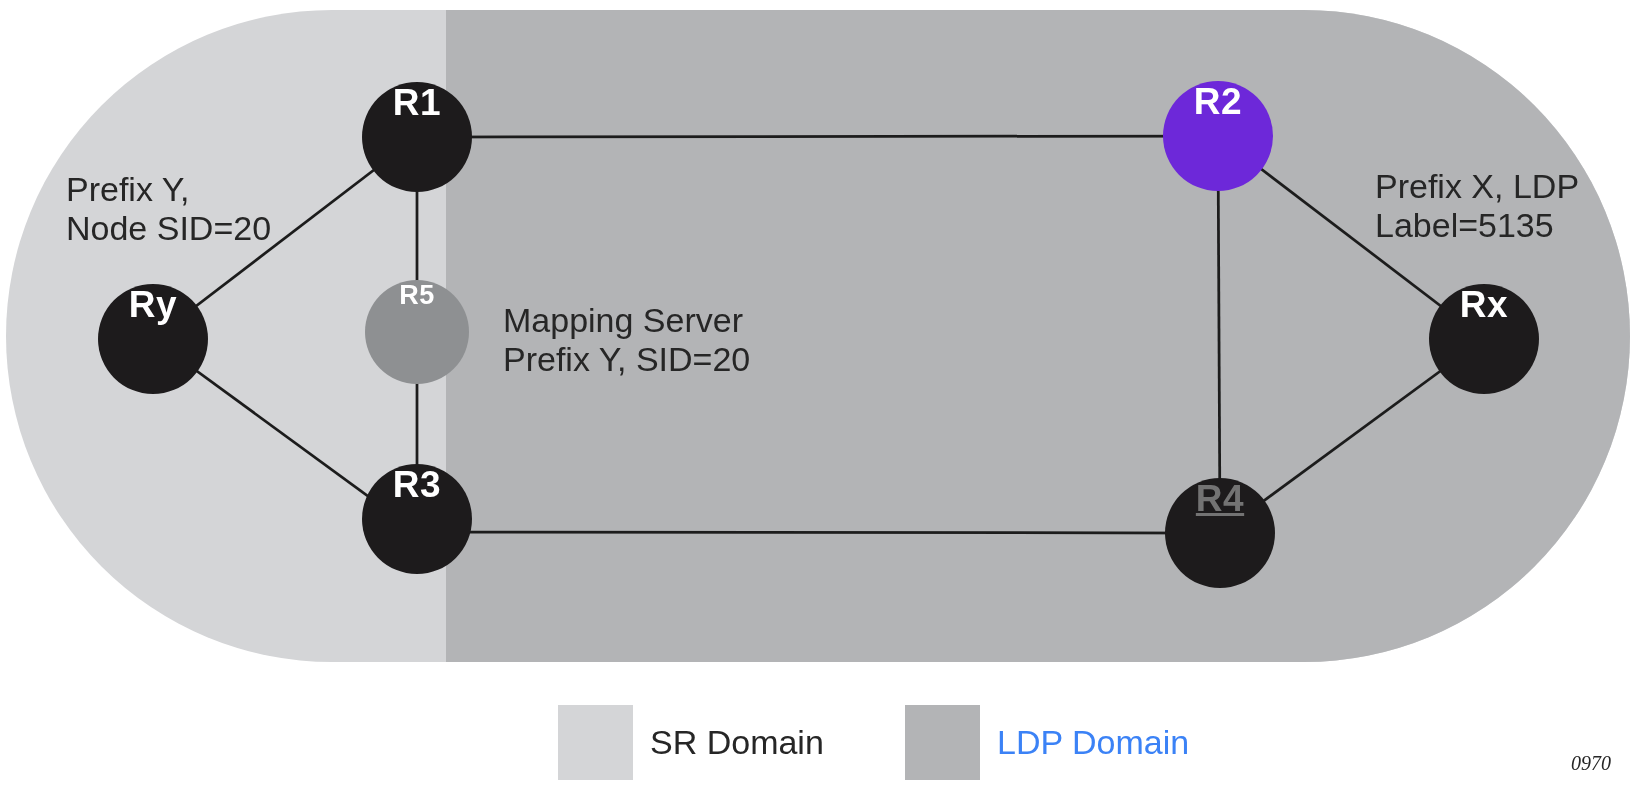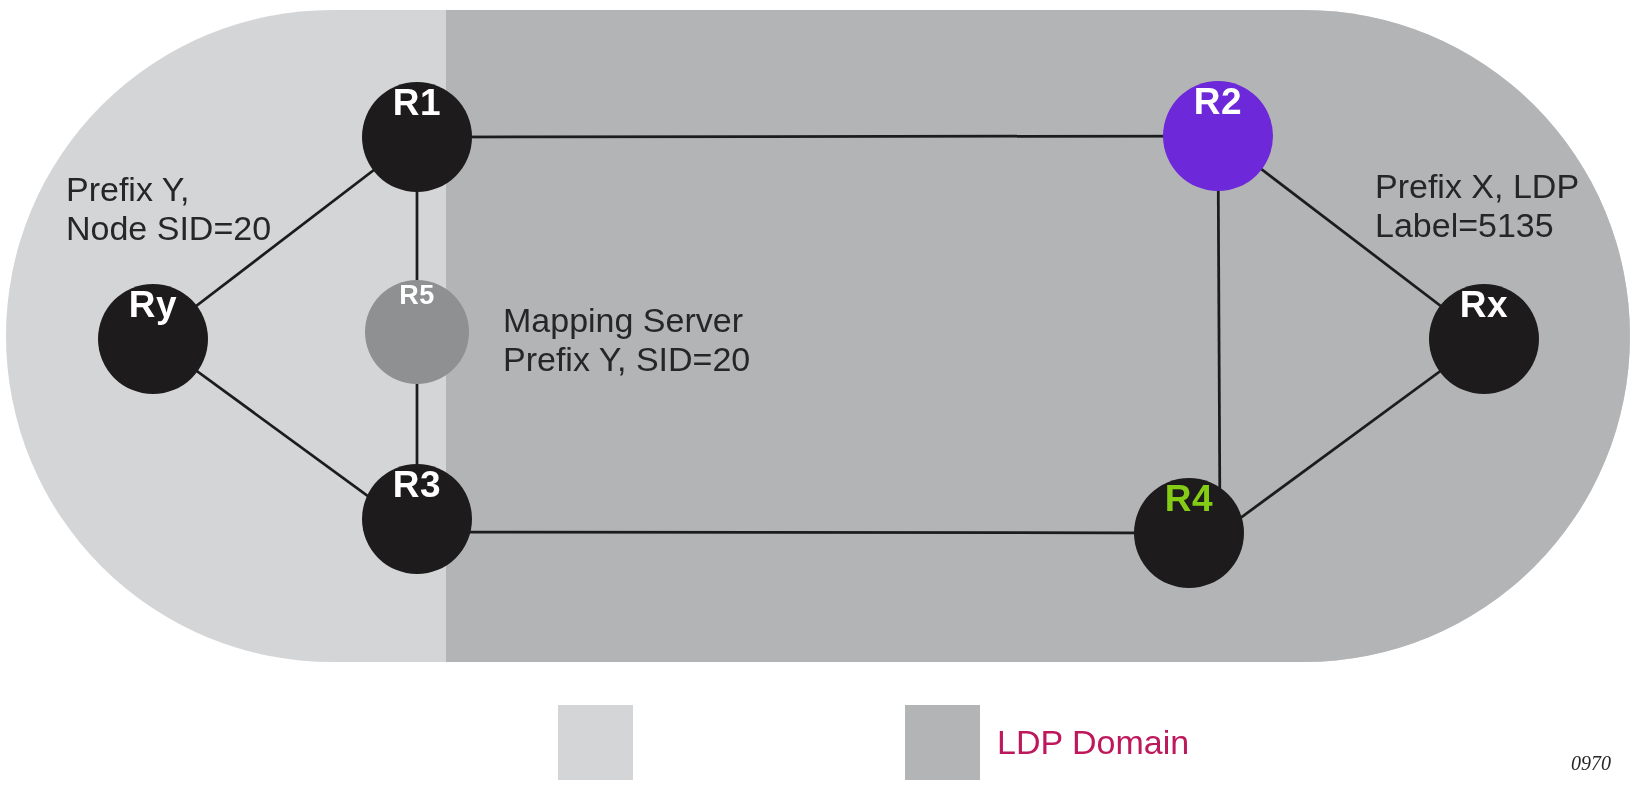--- a/index.html
+++ b/index.html
@@ -102,41 +102,42 @@
   <div id="nodes-layer">
       <div class="node" style="left: 362px; top: 82px; width: 110px; height: 110px; background: rgb(29, 27, 28); color: rgb(255, 255, 255);">
         <span>R1</span>
       </div>
       <div class="node" style="left: 1163px; top: 81px; width: 110px; height: 110px; background: #6d28d9; color: rgb(255, 255, 255);">
         <span>R2</span>
       </div>
       <div class="node" style="left: 362px; top: 464px; width: 110px; height: 110px; background: rgb(29, 27, 28); color: rgb(255, 255, 255);">
         <span>R3</span>
       </div>
-      <div class="node" style="left: 1134px; top: 478px; width: 110px; height: 110px; background: rgb(29, 27, 28); color: #84cc16;">
+      <div class="node" style="left: 1165px; top: 478px; width: 110px; height: 110px; background: rgb(29, 27, 28); color: #737373; text-decoration: underline;">
         <span>R4</span>
       </div>
       <div class="node mapping-server" style="left: 365px; top: 280px; width: 104px; height: 104px; background: rgb(142, 144, 146); color: rgb(255, 255, 255);">
         <span>R5</span>
       </div>
       <div class="node" style="left: 98px; top: 284px; width: 110px; height: 110px; background: rgb(29, 27, 28); color: rgb(255, 255, 255);">
         <span>Ry</span>
       </div>
       <div class="node" style="left: 1429px; top: 284px; width: 110px; height: 110px; background: rgb(29, 27, 28); color: rgb(255, 255, 255);">
         <span>Rx</span>
       </div>
     </div>
   <div id="annotations-layer">
       <div class="annotation" style="left: 66px; top: 170px; color: rgb(38, 38, 38);"><div>Prefix Y,</div><div>Node SID=20</div></div>
       <div class="annotation" style="left: 1375px; top: 167px; color: rgb(38, 38, 38);"><div>Prefix X, LDP</div><div>Label=5135</div></div>
       <div class="annotation" style="left: 503px; top: 301px; color: rgb(38, 38, 38);"><div>Mapping Server</div><div>Prefix Y, SID=20</div></div>
     </div>
   <div id="legend-layer">
       <div class="legend-item" style="left: 558px; top: 705px;">
         <div class="legend-swatch" style="background: rgb(212, 213, 215);"></div>
+        <div class="legend-label" style="color: rgb(38, 38, 38);">SR Domain</div>
       </div>
       <div class="legend-item" style="left: 905px; top: 705px;">
         <div class="legend-swatch" style="background: rgb(179, 180, 182);"></div>
-        <div class="legend-label" style="color: #be185d;">LDP Domain</div>
+        <div class="legend-label" style="color: #3b82f6;">LDP Domain</div>
       </div>
     </div>
   <div class="fig-num" style="color: rgb(38, 38, 38);">0970</div>
 </div>
 
 </body></html>

